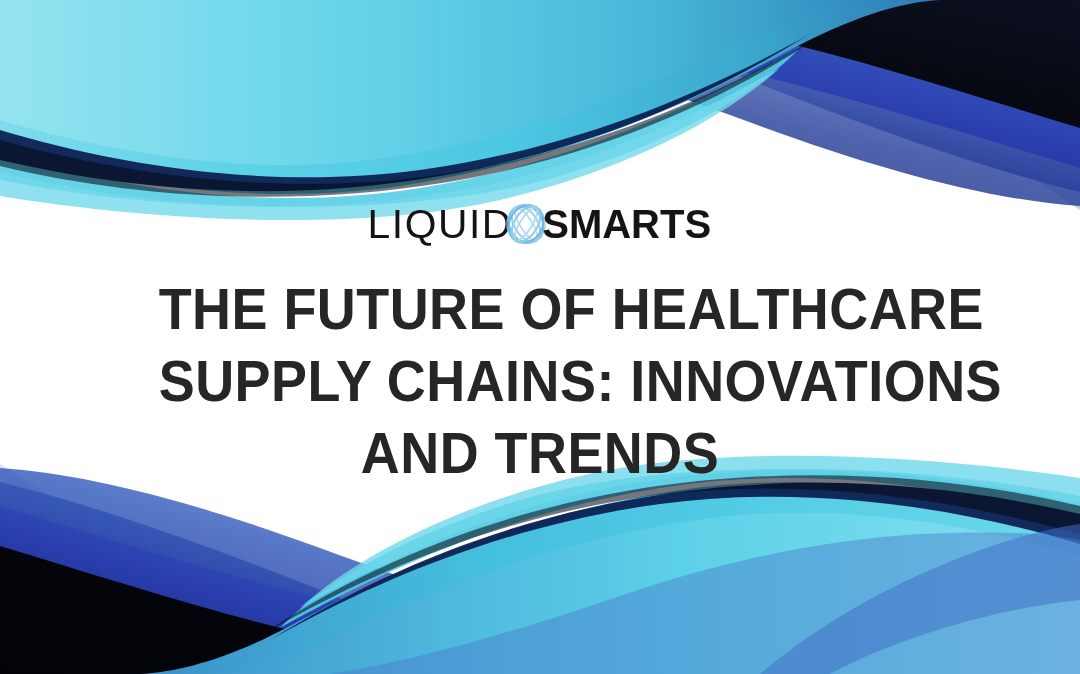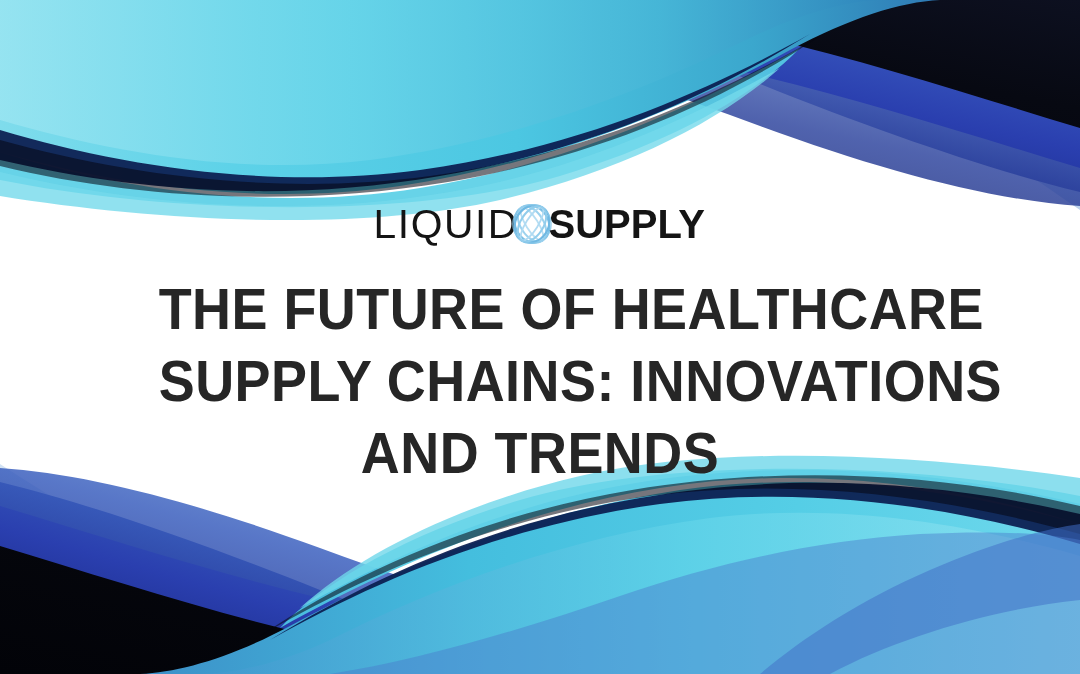--- a/index.html
+++ b/index.html
@@ -241,21 +241,21 @@
             <ellipse cx="27" cy="27" rx="16.5" ry="19.5" transform="rotate(-32 27 27)" stroke="#7CC0E6" stroke-width="2.2"></ellipse>
             <ellipse cx="27" cy="27" rx="11.5" ry="19.5" transform="rotate(-32 27 27)" stroke="#9CD2EE" stroke-width="2"></ellipse>
             <ellipse cx="27" cy="27" rx="6" ry="19.2" transform="rotate(-32 27 27)" stroke="#B6DEF3" stroke-width="1.8"></ellipse>
             <ellipse cx="27" cy="27" rx="16.5" ry="19.5" transform="rotate(32 27 27)" stroke="#6FB8E2" stroke-width="2.2"></ellipse>
             <ellipse cx="27" cy="27" rx="11.5" ry="19.5" transform="rotate(32 27 27)" stroke="#92CDEC" stroke-width="2"></ellipse>
             <ellipse cx="27" cy="27" rx="6" ry="19.2" transform="rotate(32 27 27)" stroke="#AFDAF2" stroke-width="1.8"></ellipse>
             <circle cx="27" cy="27" r="19.2" stroke="#8AC8EA" stroke-width="1.4" opacity="0.75"></circle>
           </g>
         </svg>
       </span>
-      <span class="logo-smarts">SUPPLY</span>
+      <span class="logo-smarts">SMARTS</span>
     </div>
 
     <div class="title-block">
       <span class="title-line">THE FUTURE OF HEALTHCARE</span>
       <span class="title-line">SUPPLY CHAINS: INNOVATIONS</span>
       <span class="title-line">AND TRENDS</span>
     </div>
 
   </div>
 </div>

